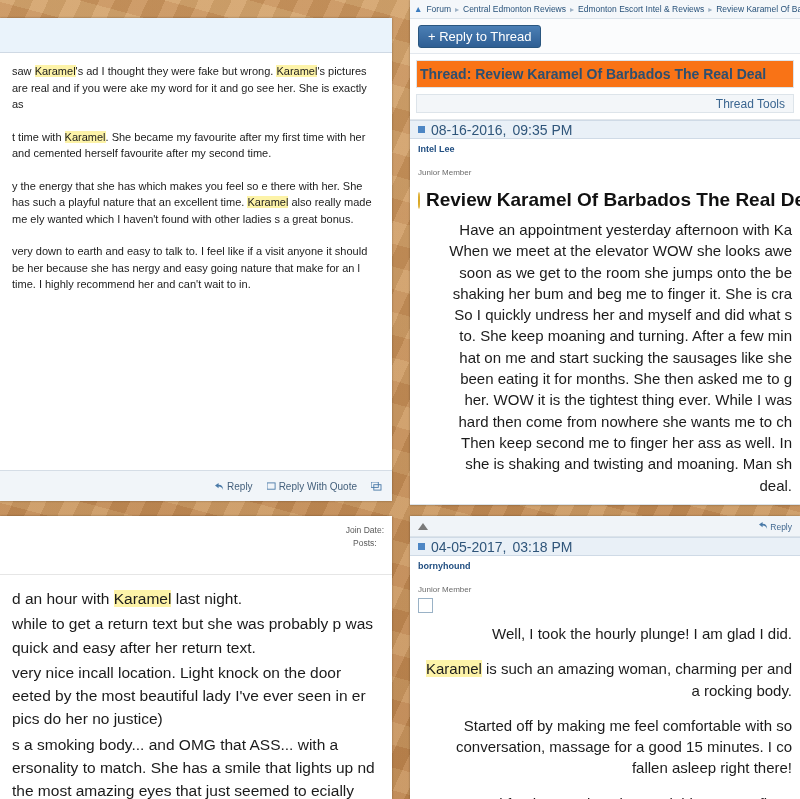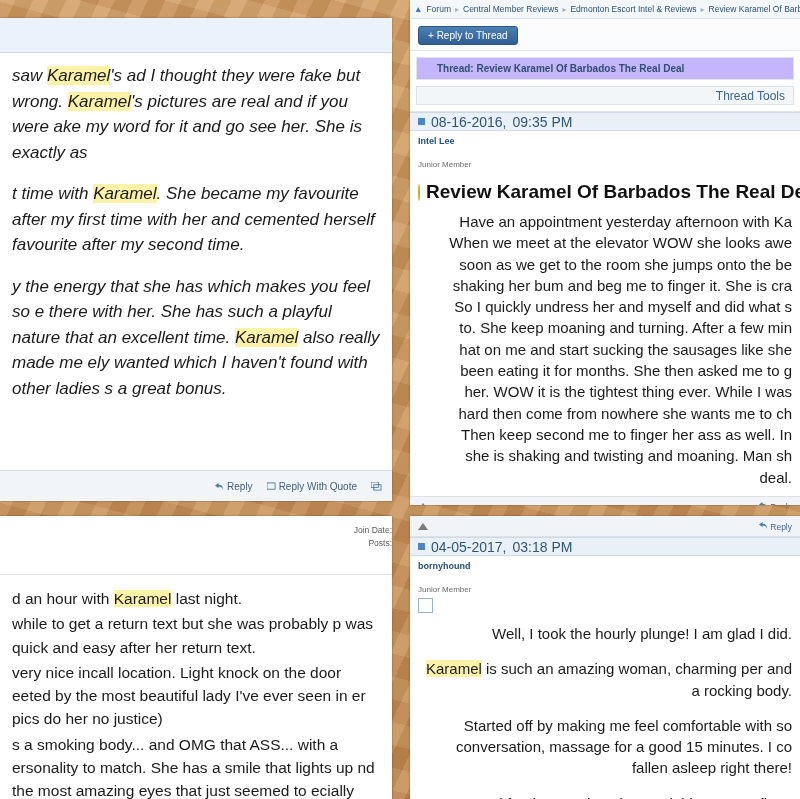--- a/index.html
+++ b/index.html
@@ -34,24 +34,23 @@
 
   
   #panelA { left: 0; top: 18px; width: 392px; height: 483px; }
   #panelA .topbar {
     height: 34px;
     background: #eaf3fb;
     border-bottom: 1px solid #cfd9e4;
   }
   #panelA .body {
     padding: 10px 12px 0 12px;
-    font-size: 17px;
+    font-size: 11px;
     line-height: 1.5;
     color: #1b1b1b;
-    font-style: italic;
   }
   #panelA .body p { margin: 0 0 16px 0; }
   #panelA .footer {
     position: absolute;
     left: 0; right: 0; bottom: 0;
     height: 30px;
     background: #f1f5f9;
     border-top: 1px solid #d5dde6;
     display: flex;
     align-items: center;
@@ -69,23 +68,23 @@
   #panelB .memberbar {
     height: 58px;
     background: #ffffff;
     border-bottom: 1px solid #e6e6e6;
     position: relative;
     font-size: 8.5px;
     color: #5a5a5a;
   }
   #panelB .memberbar .rightmeta {
     position: absolute;
-    right: 0;
+    right: 8px;
     top: 8px;
-    text-align: right;
+    text-align: center;
     line-height: 1.5;
   }
   #panelB .body {
     padding: 12px 12px 0 12px;
     font-size: 15.5px;
     line-height: 1.5;
     color: #1b1b1b;
   }
   #panelB .body p { margin: 0 0 2px 0; }
 
@@ -110,30 +109,30 @@
     background: #fbfcfd;
     padding: 6px 6px 5px 8px;
     border-bottom: 1px solid #e3e8ee;
   }
   .btn-reply {
     display: inline-block;
     background: linear-gradient(#4b7fb5, #2f5f94);
     color: #ffffff;
     border: 1px solid #2a567f;
     border-radius: 3px;
-    font-size: 10px;
+    font-size: 13px;
     padding: 3px 9px;
     cursor: pointer;
   }
   .thread-title-bar {
-    background: #c4b5fd;
+    background: #f97316;
     border: 1px solid #dde4ea;
     margin: 6px 6px 0 6px;
-    padding: 5px 20px;
-    font-size: 10px;
+    padding: 5px 3px;
+    font-size: 14px;
     font-weight: bold;
     color: #2d4f70;
   }
   .tools-row {
     margin: 6px 6px 0 6px;
     height: 17px;
     background: #f3f6f9;
     border: 1px solid #dde4ea;
     display: flex;
     align-items: center;
@@ -239,20 +238,21 @@
 
 <div id="root">
   <div class="backdrop"></div>
 
   <div class="panel" id="panelA">
     <div class="topbar"></div>
     <div class="body">
       <p><span> saw <span class="hl">Karamel</span>'s ad I thought they were fake but wrong. <span class="hl">Karamel</span>'s pictures are real and if you were ake my word for it and go see her. She is exactly as</span></p>
       <p><span>t time with <span class="hl">Karamel</span>. She became my favourite  after my first time with her and cemented herself  favourite after my second time.</span></p>
       <p><span>y the energy that she has which makes you feel so e there with her. She has such a playful nature that  an excellent time. <span class="hl">Karamel</span> also really made me ely wanted which I haven't found with other ladies s a great bonus.</span></p>
+      <p><span>very down to earth and easy to talk to. I feel like if a visit anyone it should be her because she has nergy and easy going nature that make for an l time. I highly recommend her and can't wait to in.</span></p>
     </div>
     <div class="footer">
       <span>
         <svg width="9" height="9" viewBox="0 0 10 10">
             <path d="M4 1 L0 4 L4 7 L4 5 Q8 5 9 9 Q9 3 4 3 Z" fill="#4a7aa8"></path>
           </svg>
         <span>Reply</span>
       </span>
       <span>
         <svg width="9" height="9" viewBox="0 0 10 10">
@@ -283,21 +283,21 @@
       <p><span>very nice incall location. Light knock on the door eeted by the most beautiful lady I've ever seen in er pics do her no justice)</span></p>
       <p><span>s a smoking body... and OMG that ASS... with a ersonality to match. She has a smile that lights up nd the most amazing eyes that just seemed to ecially when amused. Very easy to talk to and</span></p>
     </div>
   </div>
 
   <div class="panel" id="panelC">
     <div class="breadcrumb">
       <span class="home">▲</span>
       <span>Forum</span>
       <span class="sep">▸</span>
-      <span>Central Member Reviews</span>
+      <span>Central Edmonton Reviews</span>
       <span class="sep">▸</span>
       <span>Edmonton Escort Intel &amp; Reviews</span>
       <span class="sep">▸</span>
       <span>Review Karamel Of Barbados The Real Deal</span>
     </div>
 
     <div class="reply-row">
       <span class="btn-reply">
         <span>+</span>
         <span>Reply to Thread</span>

